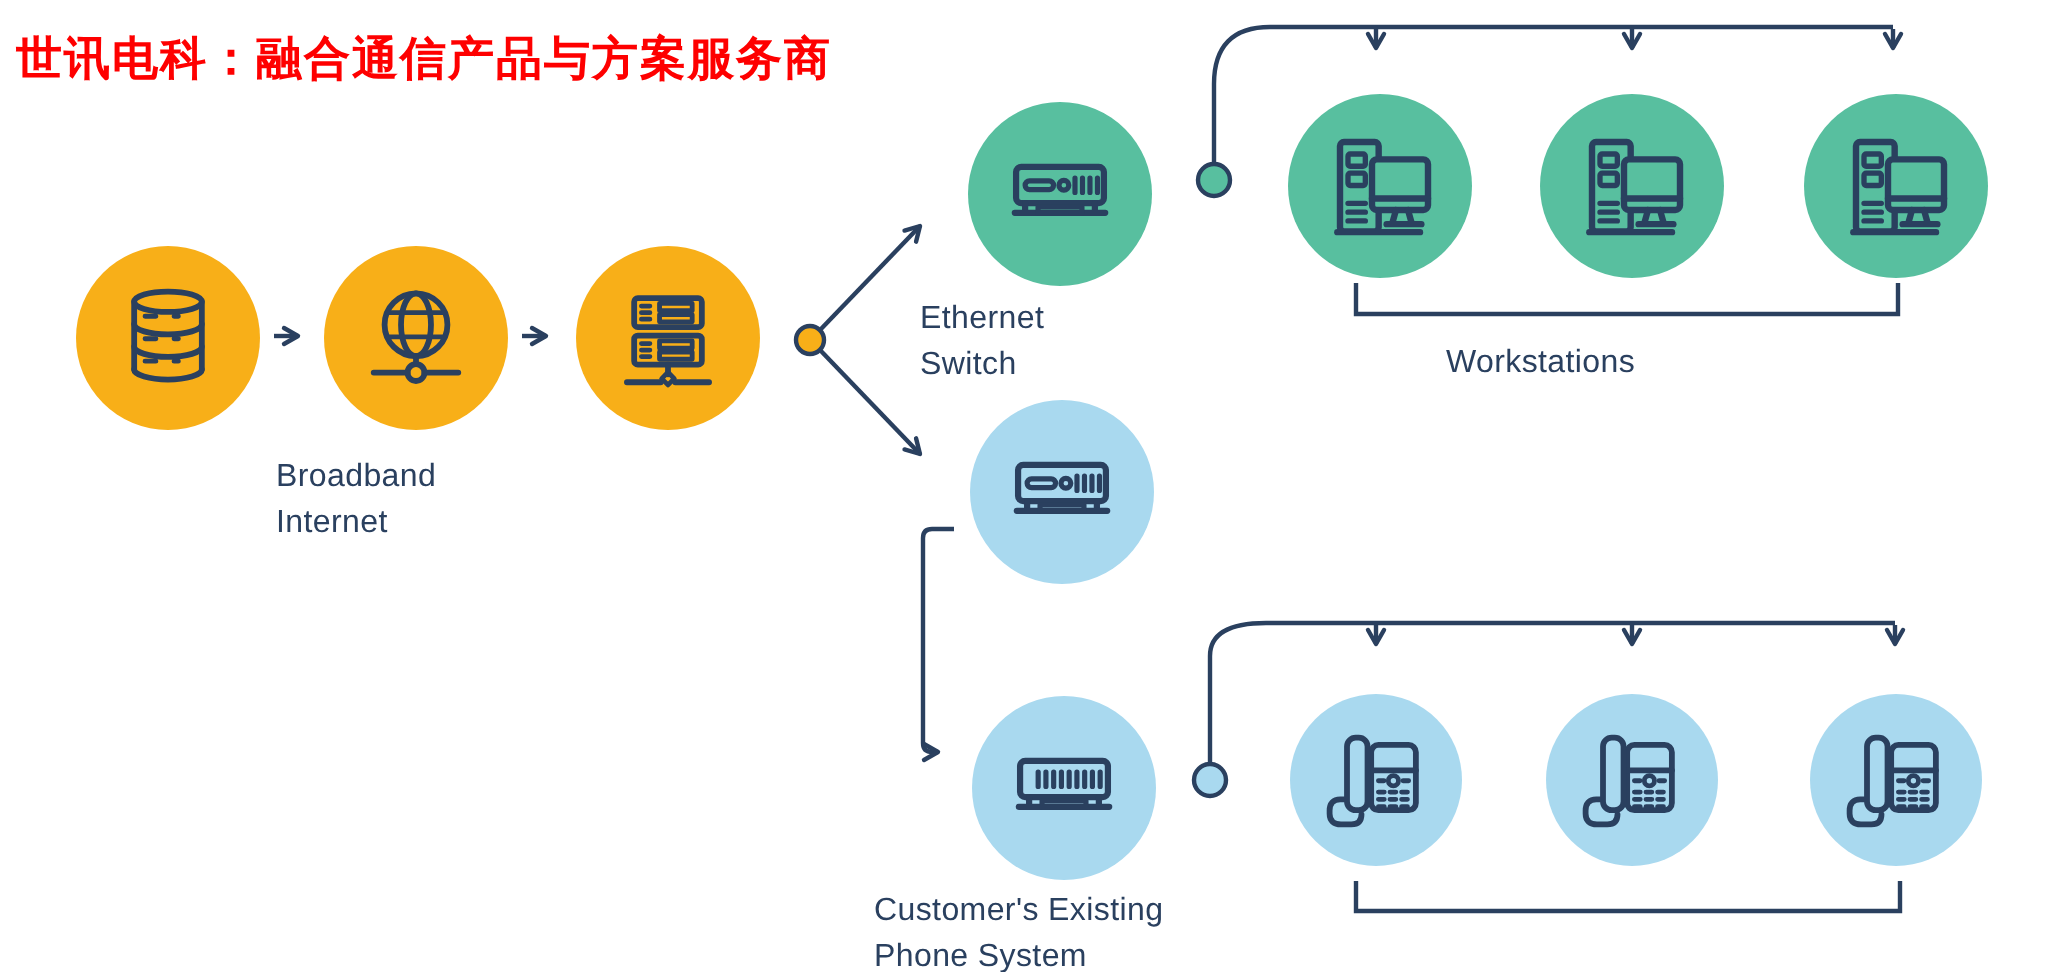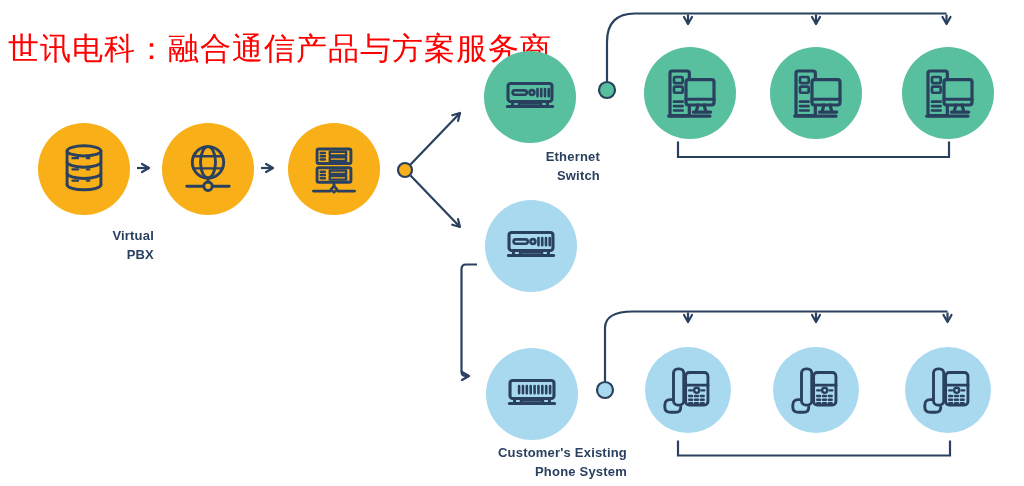--- a/index.html
+++ b/index.html
@@ -6,31 +6,31 @@
     --accent-orange:#F8AF18;
     --accent-teal:#58BF9F;
     --accent-blue:#A9D9EF;
     --ink:#2A405F;
     --title-red:#FE0000;
     --background:#FFFFFF;
   }
   *{margin:0;padding:0;box-sizing:border-box}
   body{font-family:"Liberation Sans",sans-serif;background:#e8e8e8}
   #canvas{position:relative;width:1024px;height:486px;background:var(--background);overflow:hidden}
-  .page-title{position:absolute;left:8px;top:28px;font-size:31px;font-weight:normal;color:var(--title-red);letter-spacing:1px;white-space:nowrap}
+  .page-title{position:absolute;left:8px;top:14px;font-size:23px;font-weight:bold;color:var(--title-red);letter-spacing:1px;white-space:nowrap}
   .node{position:absolute;width:92px;height:92px;border-radius:50%;display:flex;align-items:center;justify-content:center}
   .node.orange{background:var(--accent-orange)}
   .node.teal{background:var(--accent-teal)}
   .node.blue{background:var(--accent-blue)}
   .node.small{width:86px;height:86px}
   .icon{fill:none;stroke:var(--ink);stroke-width:2.4;stroke-linecap:round;stroke-linejoin:round;display:block}
   .icon .thin{stroke-width:2}
   .node.teal .bubble-fill{fill:var(--accent-teal)}
   .node.blue .bubble-fill{fill:var(--accent-blue)}
-  .label{position:absolute;width:140px;text-align:right;font-size:13px;font-weight:bold;color:var(--ink);white-space:pre-line;line-height:1.45;letter-spacing:.2px}
+  .label{position:absolute;width:140px;text-align:left;font-size:16px;font-weight:normal;color:var(--ink);white-space:pre-line;line-height:1.45;letter-spacing:.2px}
   .label.wide{width:190px}
   .lines{position:absolute;left:0;top:0;pointer-events:none}
   .lines path{stroke:var(--ink);stroke-width:2.2;fill:none}
   .lines circle{stroke:var(--ink);stroke-width:2.2}
   .dot-orange{fill:var(--accent-orange)}
   .dot-teal{fill:var(--accent-teal)}
   .dot-blue{fill:var(--accent-blue)}
 </style>
 </head>
 <body>
@@ -73,33 +73,33 @@
   <div class="node orange" style="left:38px;top:123px">
     <svg class="icon" width="58" height="58" viewBox="0 0 48 48">
       <path d="M10,9 V37 M38,9 V37"></path>
       <ellipse cx="24" cy="9" rx="14" ry="4.2"></ellipse>
       <path d="M10,18.3 a14,4.2 0 0 0 28,0"></path>
       <path d="M10,27.6 a14,4.2 0 0 0 28,0"></path>
       <path d="M10,37 a14,4.2 0 0 0 28,0"></path>
       <path class="thin" d="M14.5,15 h4.5 M26.5,15 h1.8 M14.5,24.3 h4.5 M26.5,24.3 h1.8 M14.5,33.6 h4.5 M26.5,33.6 h1.8"></path>
     </svg>
   </div>
-  <div class="label" style="left:14px;top:227px">Virtual
-PBX</div>
 
   <div class="node orange" style="left:162px;top:123px">
     <svg class="icon" width="58" height="58" viewBox="0 0 48 48">
       <circle cx="24" cy="18.5" r="13"></circle>
       <ellipse cx="24" cy="18.5" rx="6.2" ry="13"></ellipse>
       <path class="thin" d="M12.3,13.5 H35.7 M12.3,23.5 H35.7"></path>
       <path d="M24,31.5 V34.8"></path>
       <circle cx="24" cy="38.3" r="3.5" fill="none"></circle>
       <path d="M6.5,38.3 H20.5 M27.5,38.3 H41.5"></path>
     </svg>
   </div>
+  <div class="label" style="left:138px;top:227px">Broadband
+Internet</div>
 
   <div class="node orange" style="left:288px;top:123px">
     <svg class="icon" width="58" height="58" viewBox="0 0 48 48">
       <rect x="10" y="7.5" width="28" height="12" rx="1.5"></rect>
       <rect x="10" y="23" width="28" height="12" rx="1.5"></rect>
       <path class="thin" d="M13,10.8 h3.5 M13,13.5 h3.5 M13,16.2 h3.5"></path>
       <rect class="thin" x="20.5" y="9.7" width="13.5" height="3"></rect>
       <rect class="thin" x="20.5" y="14.3" width="13.5" height="3"></rect>
       <path class="thin" d="M13,26.3 h3.5 M13,29 h3.5 M13,31.7 h3.5"></path>
       <rect class="thin" x="20.5" y="25.2" width="13.5" height="3"></rect>
@@ -180,20 +180,21 @@
       <rect class="thin" x="12" y="12" width="6.5" height="4.6" rx="0.8"></rect>
       <rect class="thin" x="12" y="19.2" width="6.5" height="4.6" rx="0.8"></rect>
       <path class="thin" d="M12,30.5 h6.5 M12,33.8 h6.5 M12,37.1 h6.5"></path>
       <rect class="bubble-fill" x="21" y="14" width="21" height="19" rx="1.8"></rect>
       <path d="M21,28.7 H42"></path>
       <path d="M30,33 L28.6,38 M34.5,33 L35.9,38"></path>
       <path d="M26.5,38.3 H39.5"></path>
       <path d="M8,41.3 H39"></path>
     </svg>
   </div>
+  <div class="label wide" style="left:723px;top:170px">Workstations</div>
 
   <div class="node blue small" style="left:645px;top:347px">
     <svg class="icon" width="58" height="58" viewBox="0 0 48 48">
       <rect class="bubble-fill" x="22" y="9.5" width="18.5" height="27" rx="3"></rect>
       <path d="M22,20 H40.5"></path>
       <path class="thin" d="M25,24.3 h2.3 M35.2,24.3 h2.3"></path>
       <circle cx="31.2" cy="24.3" r="2.1" fill="none" stroke-width="2"></circle>
       <path class="thin" d="M25,29 h2.4 M29.8,29 h2.4 M34.6,29 h2.4 M25,32 h2.4 M29.8,32 h2.4 M34.6,32 h2.4 M25,35 h2.4 M29.8,35 h2.4 M34.6,35 h2.4"></path>
       <path d="M12,32 H9.2 C6.2,32 4.8,33.8 4.8,36.6 V38 C4.8,40.9 6.6,42.4 9.5,42.4 H13.8 C16.6,42.4 18,40.9 18,38.2"></path>
       <rect class="bubble-fill" x="12" y="6.5" width="8.5" height="30" rx="3.6"></rect>

